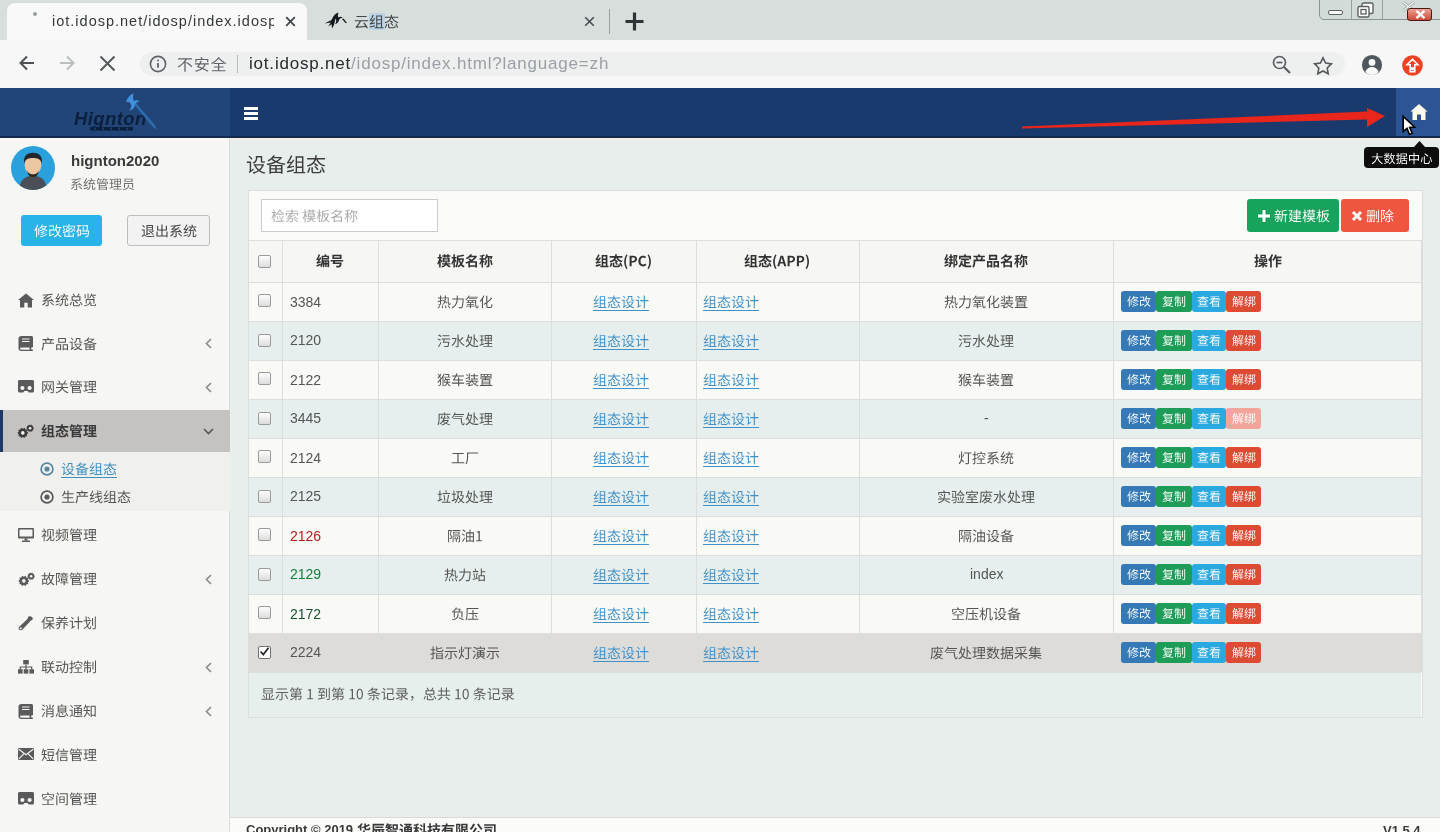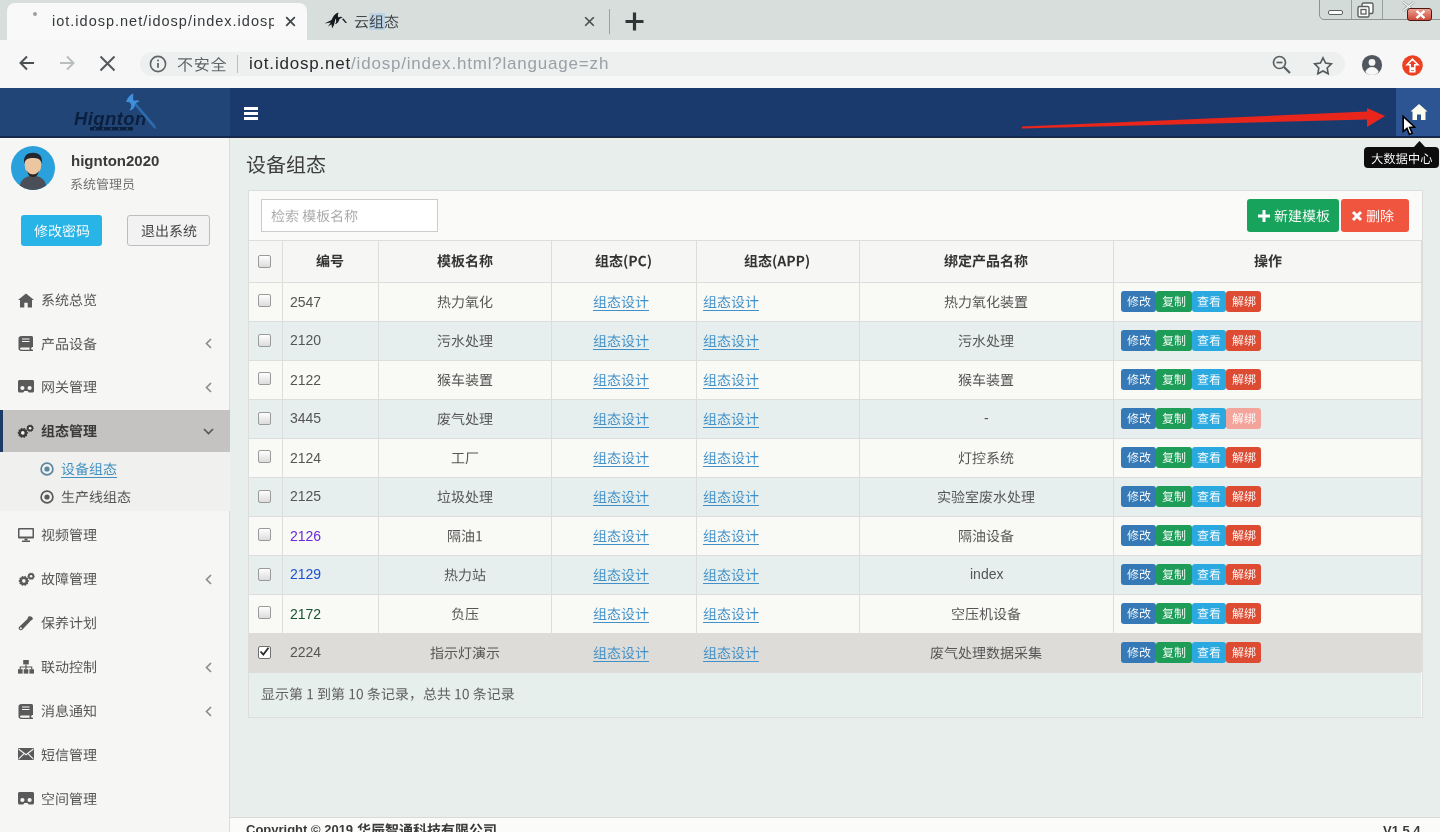--- a/index.html
+++ b/index.html
@@ -563,21 +563,21 @@
     <use href="#q76" transform="translate(28.0 16.2) scale(0.014000 -0.014000)"></use>
     <use href="#q77" transform="translate(42.0 16.2) scale(0.014000 -0.014000)"></use>
     <use href="#q67" transform="translate(56.0 16.2) scale(0.014000 -0.014000)"></use>
     <use href="#q68" transform="translate(70.0 16.2) scale(0.014000 -0.014000)"></use>
   </svg>
 <svg class="tx " style="left:1253.5px;top:250.2px;width:30px;height:22px" fill="#333333">
     <use href="#q78" transform="translate(0.0 16.2) scale(0.014000 -0.014000)"></use>
     <use href="#q79" transform="translate(14.0 16.2) scale(0.014000 -0.014000)"></use>
   </svg>
 <div class="ab" style="left:258px;top:294px;width:13px;height:13px;background:linear-gradient(#fefefe,#dcdcdc);border:1px solid #9a9a9a;border-radius:2px"></div>
-<div class="ab" style="left:290px;top:294px;font-size:14px;color:#555">2547</div>
+<div class="ab" style="left:290px;top:294px;font-size:14px;color:#555">3384</div>
 <svg class="tx " style="left:436.5px;top:290.6px;width:58px;height:22px" fill="#555555">
     <use href="#q80" transform="translate(0.0 16.2) scale(0.014000 -0.014000)"></use>
     <use href="#q81" transform="translate(14.0 16.2) scale(0.014000 -0.014000)"></use>
     <use href="#q82" transform="translate(28.0 16.2) scale(0.014000 -0.014000)"></use>
     <use href="#q83" transform="translate(42.0 16.2) scale(0.014000 -0.014000)"></use>
   </svg>
 <svg class="tx " style="left:593.0px;top:290.6px;width:58px;height:22px" fill="#4190c8">
     <use href="#q2" transform="translate(0.0 16.2) scale(0.014000 -0.014000)"></use>
     <use href="#q3" transform="translate(14.0 16.2) scale(0.014000 -0.014000)"></use>
     <use href="#q22" transform="translate(28.0 16.2) scale(0.014000 -0.014000)"></use>
@@ -849,21 +849,21 @@
 <svg class="tx " style="left:1197.0px;top:487.2px;width:26px;height:19px" fill="#ffffff">
     <use href="#q87" transform="translate(0.0 13.9) scale(0.012000 -0.012000)"></use>
     <use href="#q88" transform="translate(12.0 13.9) scale(0.012000 -0.012000)"></use>
   </svg>
 <div class="ab" style="left:1226px;top:486.0px;width:35px;height:21px;background:#dd4b33;border-radius:3px"></div>
 <svg class="tx " style="left:1231.5px;top:487.2px;width:26px;height:19px" fill="#ffffff">
     <use href="#q89" transform="translate(0.0 13.9) scale(0.012000 -0.012000)"></use>
     <use href="#q90" transform="translate(12.0 13.9) scale(0.012000 -0.012000)"></use>
   </svg>
 <div class="ab" style="left:258px;top:528px;width:13px;height:13px;background:linear-gradient(#fefefe,#dcdcdc);border:1px solid #9a9a9a;border-radius:2px"></div>
-<div class="ab" style="left:290px;top:528px;font-size:14px;color:#6d28d9">2126</div>
+<div class="ab" style="left:290px;top:528px;font-size:14px;color:#b91c1c">2126</div>
 <svg class="tx " style="left:446.6px;top:524.6px;width:38px;height:22px" fill="#555555">
     <use href="#q106" transform="translate(0.0 16.2) scale(0.014000 -0.014000)"></use>
     <use href="#q107" transform="translate(14.0 16.2) scale(0.014000 -0.014000)"></use>
     <use href="#q108" transform="translate(28.0 16.2) scale(0.014000 -0.014000)"></use>
   </svg>
 <svg class="tx " style="left:593.0px;top:524.6px;width:58px;height:22px" fill="#4190c8">
     <use href="#q2" transform="translate(0.0 16.2) scale(0.014000 -0.014000)"></use>
     <use href="#q3" transform="translate(14.0 16.2) scale(0.014000 -0.014000)"></use>
     <use href="#q22" transform="translate(28.0 16.2) scale(0.014000 -0.014000)"></use>
     <use href="#q38" transform="translate(42.0 16.2) scale(0.014000 -0.014000)"></use>
@@ -896,21 +896,21 @@
 <svg class="tx " style="left:1197.0px;top:526.2px;width:26px;height:19px" fill="#ffffff">
     <use href="#q87" transform="translate(0.0 13.9) scale(0.012000 -0.012000)"></use>
     <use href="#q88" transform="translate(12.0 13.9) scale(0.012000 -0.012000)"></use>
   </svg>
 <div class="ab" style="left:1226px;top:525.0px;width:35px;height:21px;background:#dd4b33;border-radius:3px"></div>
 <svg class="tx " style="left:1231.5px;top:526.2px;width:26px;height:19px" fill="#ffffff">
     <use href="#q89" transform="translate(0.0 13.9) scale(0.012000 -0.012000)"></use>
     <use href="#q90" transform="translate(12.0 13.9) scale(0.012000 -0.012000)"></use>
   </svg>
 <div class="ab" style="left:258px;top:568px;width:13px;height:13px;background:linear-gradient(#fefefe,#dcdcdc);border:1px solid #9a9a9a;border-radius:2px"></div>
-<div class="ab" style="left:290px;top:566px;font-size:14px;color:#1d4ed8">2129</div>
+<div class="ab" style="left:290px;top:566px;font-size:14px;color:#15803d">2129</div>
 <svg class="tx " style="left:443.5px;top:563.6px;width:44px;height:22px" fill="#555555">
     <use href="#q80" transform="translate(0.0 16.2) scale(0.014000 -0.014000)"></use>
     <use href="#q81" transform="translate(14.0 16.2) scale(0.014000 -0.014000)"></use>
     <use href="#q109" transform="translate(28.0 16.2) scale(0.014000 -0.014000)"></use>
   </svg>
 <svg class="tx " style="left:593.0px;top:563.6px;width:58px;height:22px" fill="#4190c8">
     <use href="#q2" transform="translate(0.0 16.2) scale(0.014000 -0.014000)"></use>
     <use href="#q3" transform="translate(14.0 16.2) scale(0.014000 -0.014000)"></use>
     <use href="#q22" transform="translate(28.0 16.2) scale(0.014000 -0.014000)"></use>
     <use href="#q38" transform="translate(42.0 16.2) scale(0.014000 -0.014000)"></use>

